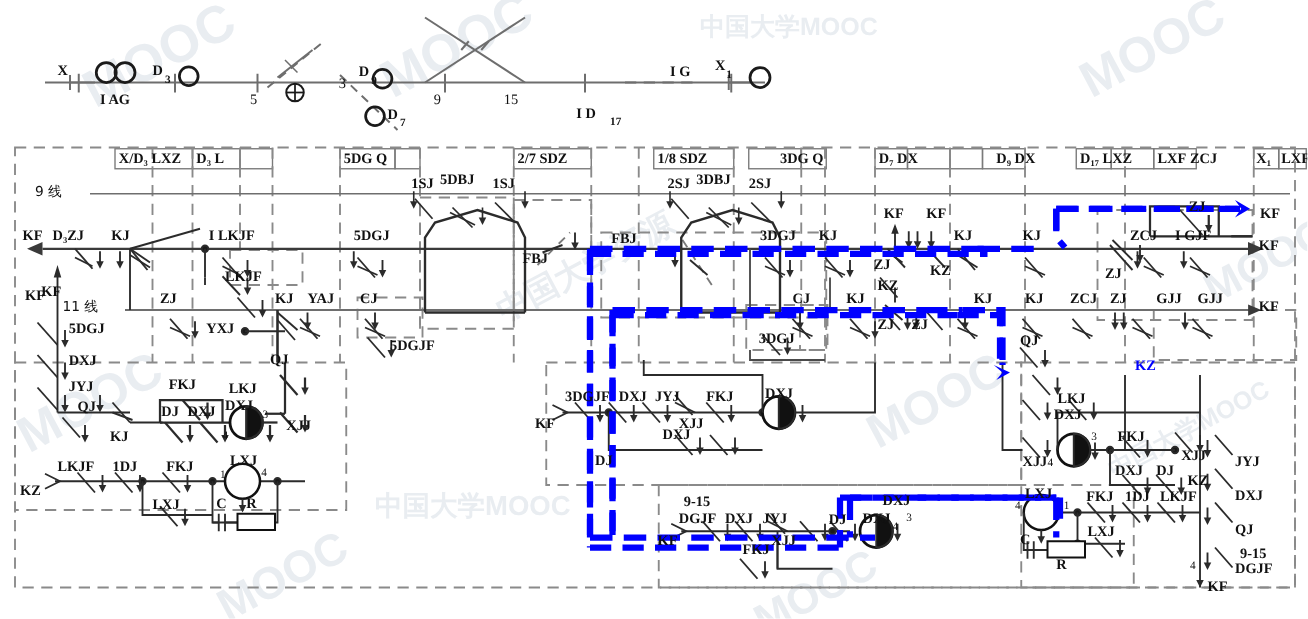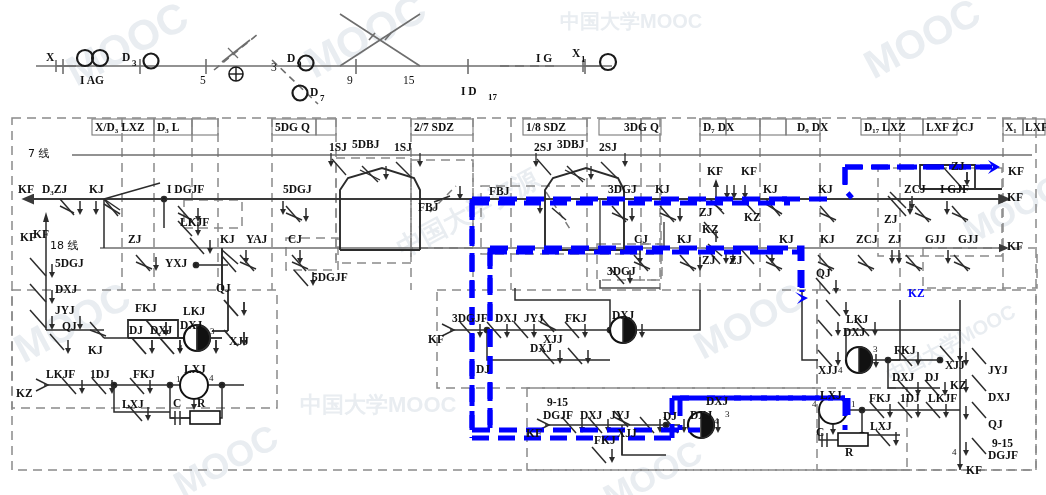--- a/index.html
+++ b/index.html
@@ -757,27 +757,27 @@
     <div class="lbl b" style="left:703px;top:122px">D₇ DX</div>
     <div class="lbl b" style="left:797px;top:122px">D₉ DX</div>
     <div class="lbl b" style="left:864px;top:122px">D₁₇ LXZ</div>
     <div class="lbl b" style="left:926px;top:122px">LXF</div>
 
     <div class="lbl b" style="left:928px;top:122px"></div>
     <div class="lbl b" style="left:952px;top:122px">ZCJ</div>
     <div class="lbl b" style="left:1005px;top:122px">X₁</div>
     <div class="lbl b" style="left:1025px;top:122px">LXF</div>
 
-    <div class="lbl cn" style="left:28px;top:148px">7 线</div>
-    <div class="lbl cn" style="left:50px;top:240px">18 线</div>
+    <div class="lbl cn" style="left:28px;top:148px">9 线</div>
+    <div class="lbl cn" style="left:50px;top:240px">11 线</div>
 
     <div class="lbl b" style="left:18px;top:184px">KF</div>
     <div class="lbl b" style="left:42px;top:184px">D₃ZJ</div>
     <div class="lbl b" style="left:89px;top:184px">KJ</div>
-    <div class="lbl b" style="left:167px;top:184px">I DGJF</div>
+    <div class="lbl b" style="left:167px;top:184px">I LKJF</div>
     <div class="lbl b" style="left:180px;top:217px">LKJF</div>
     <div class="lbl b" style="left:283px;top:184px">5DGJ</div>
     <div class="lbl b" style="left:329px;top:142px">1SJ</div>
     <div class="lbl b" style="left:352px;top:139px">5DBJ</div>
     <div class="lbl b" style="left:394px;top:142px">1SJ</div>
     <div class="lbl b" style="left:418px;top:202px">FBJ</div>
     <div class="lbl b" style="left:489px;top:186px">FBJ</div>
     <div class="lbl b" style="left:534px;top:142px">2SJ</div>
     <div class="lbl b" style="left:557px;top:139px">3DBJ</div>
     <div class="lbl b" style="left:599px;top:142px">2SJ</div>

